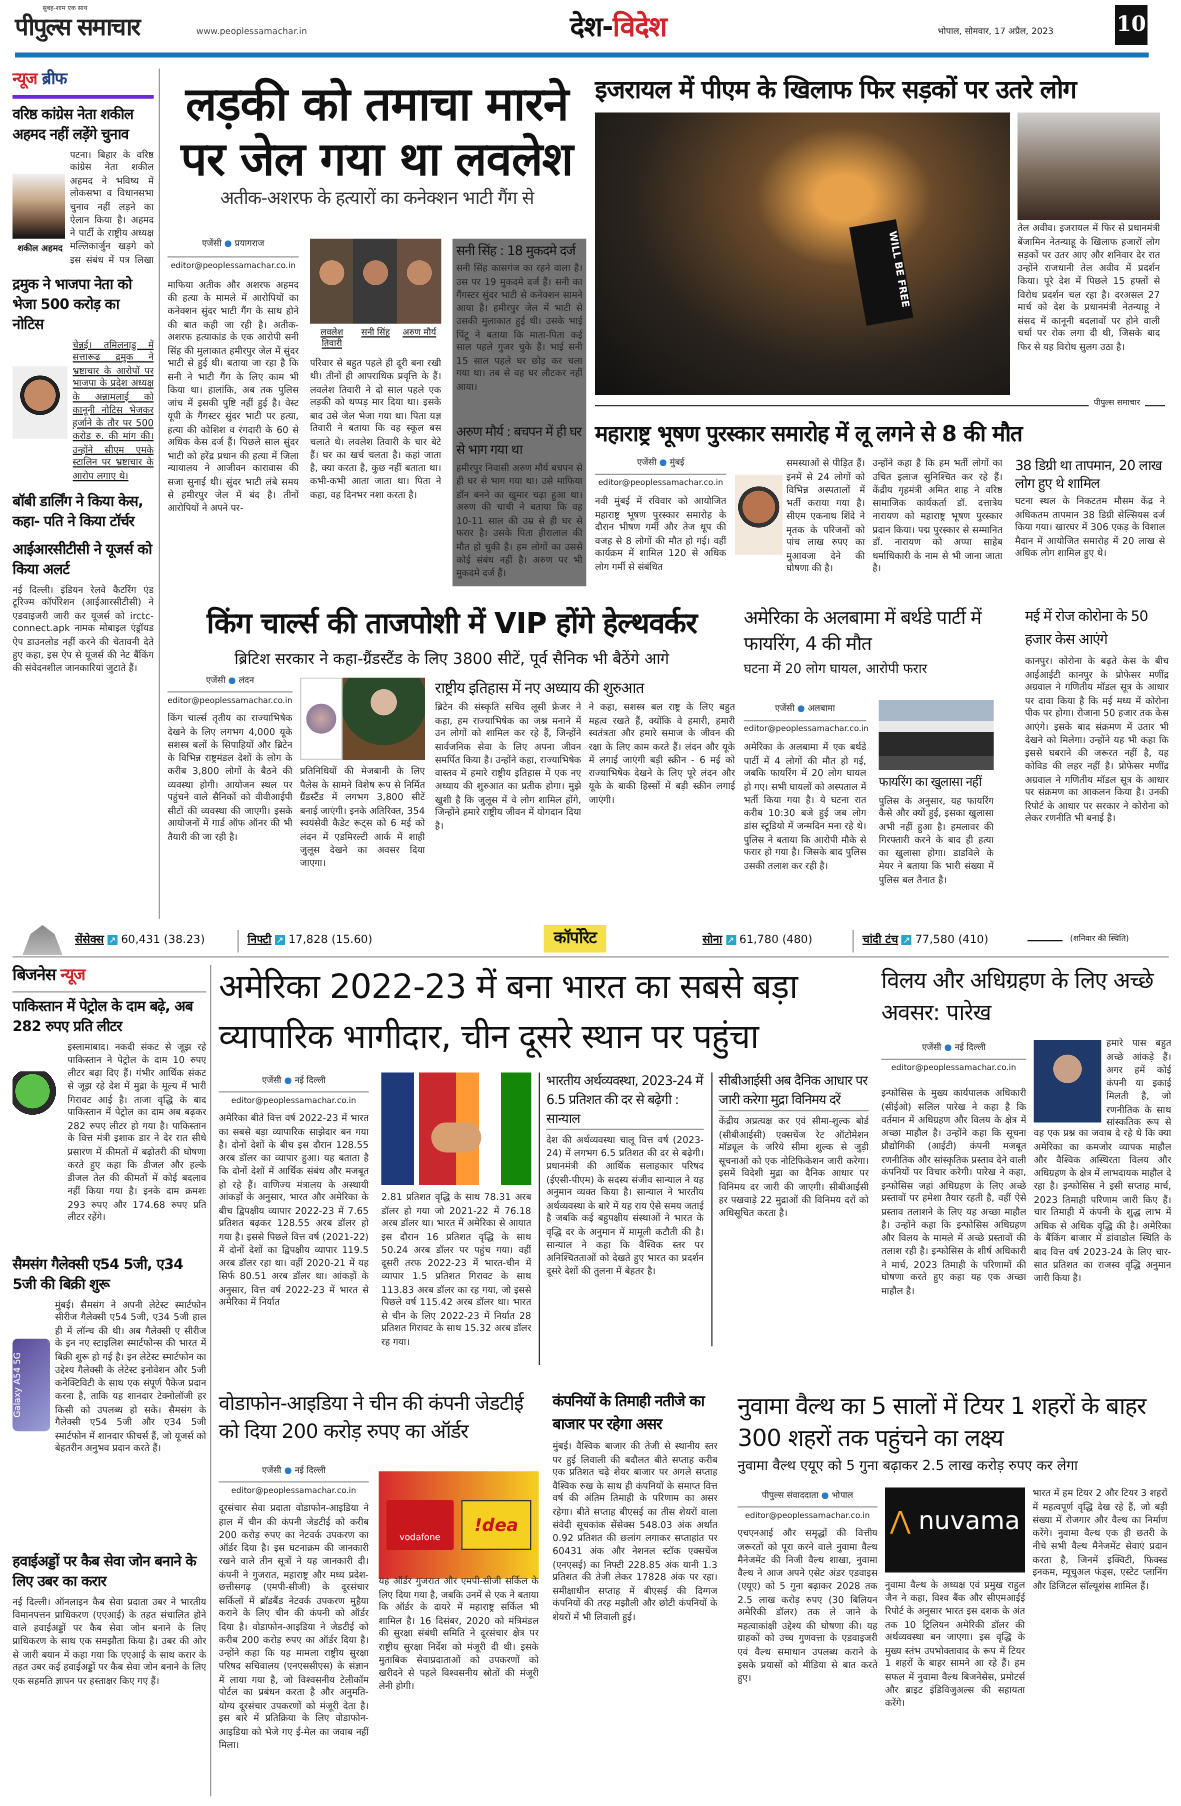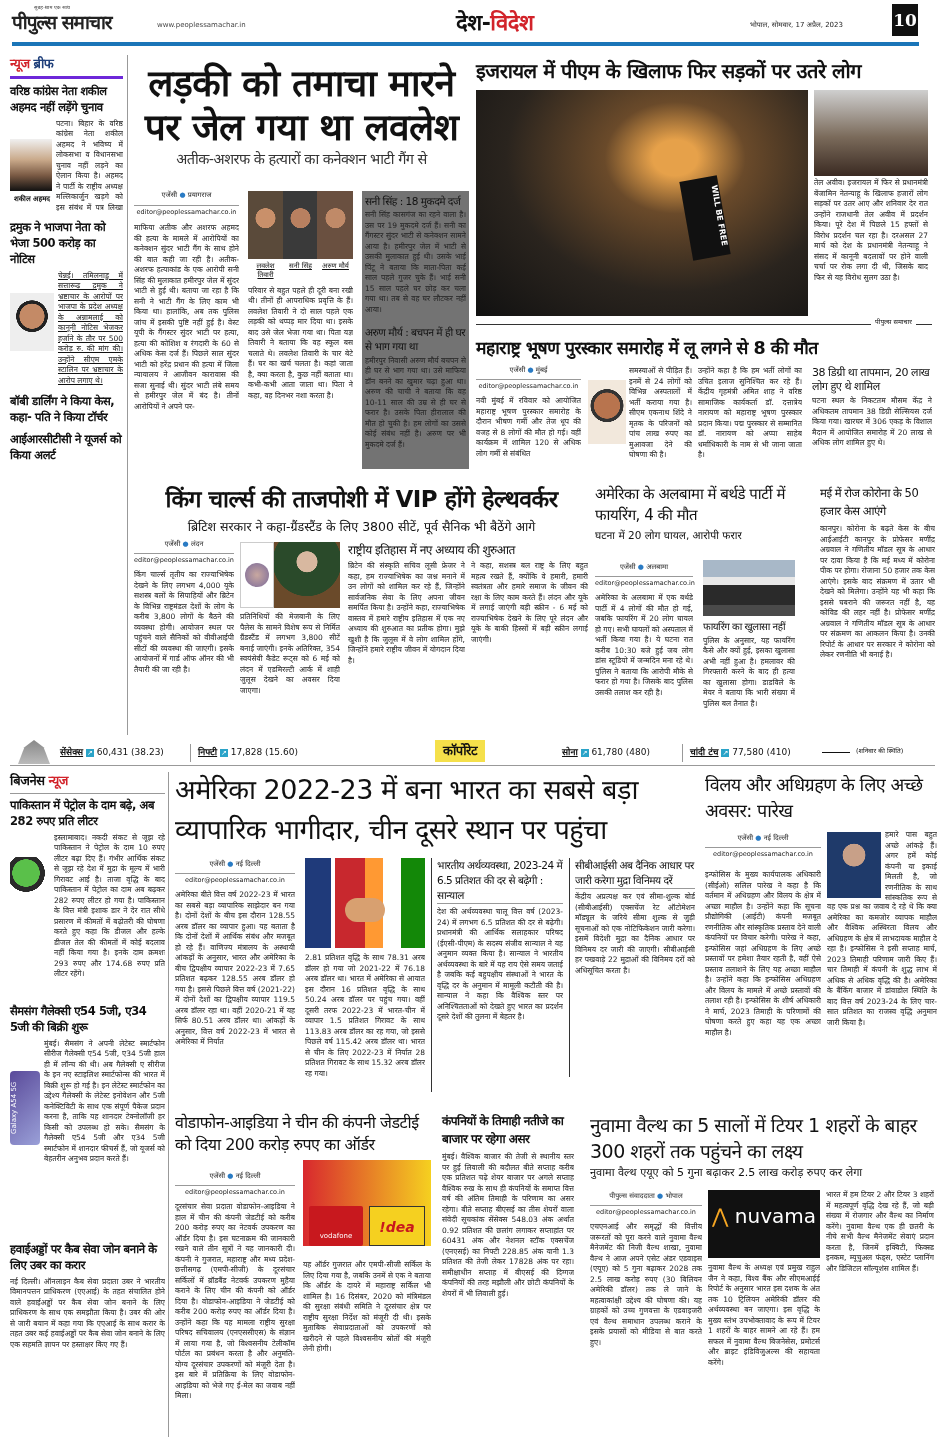--- a/index.html
+++ b/index.html
@@ -51,20 +51,21 @@
     <div style="margin-top:4px;text-decoration:underline;">
       <div class="photo" style="float:left;width:44px;height:58px;margin:22px 4px 2px 0;background:radial-gradient(circle at 50% 40%,#c48a66 0 30%,#222 31% 38%,#eee 39%);"></div>
       <div class="txt" style="height:116px;">चेन्नई। तमिलनाडु में सत्तारूढ़ द्रमुक ने भ्रष्टाचार के आरोपों पर भाजपा के प्रदेश अध्यक्ष के अन्नामलाई को कानूनी नोटिस भेजकर हर्जाने के तौर पर 500 करोड़ रु. की मांग की। उन्होंने सीएम एमके स्टालिन पर भ्रष्टाचार के आरोप लगाए थे।</div>
     </div>
   </div>
   <div style="margin-top:6px;">
     <div class="brief-h">बॉबी डार्लिंग ने किया केस, कहा- पति ने किया टॉर्चर</div>
   </div>
   <div style="margin-top:6px;">
     <div class="brief-h">आईआरसीटीसी ने यूजर्स को किया अलर्ट</div>
+    <div class="txt" style="margin-top:4px;height:118px;">नई दिल्ली। इंडियन रेलवे कैटरिंग एंड टूरिज्म कॉर्पोरेशन (आईआरसीटीसी) ने एडवाइजरी जारी कर यूजर्स को irctc-connect.apk नामक मोबाइल एंड्रॉयड ऐप डाउनलोड नहीं करने की चेतावनी देते हुए कहा, इस ऐप से यूजर्स की नेट बैंकिंग की संवेदनशील जानकारियां जुटाते हैं।</div>
   </div>
 </div>
 <div class="abs vrule" style="left:127px;top:55px;height:680px;"></div>
 
 <div class="abs" style="left:134px;top:58px;width:335px;height:415px;">
   <div class="hd" style="font-size:37px;line-height:44px;margin-top:4px;text-align:center;">
     <div>लड़की को तमाचा मारने</div>
     <div>पर जेल गया था लवलेश</div>
   </div>
   <div class="hd" style="font-size:14.5px;color:#333;font-weight:normal;text-align:center;">अतीक-अशरफ के हत्यारों का कनेक्शन भाटी गैंग से</div>
@@ -82,21 +83,21 @@
     <div style="display:flex;margin-top:3px;">
       <div class="cap" style="flex:1;">लवलेश तिवारी</div>
       <div class="cap" style="flex:1;">सनी सिंह</div>
       <div class="cap" style="flex:1;">अरुण मौर्य</div>
     </div>
     <div class="txt" style="margin-top:5px;height:180px;">परिवार से बहुत पहले ही दूरी बना रखी थी। तीनों ही आपराधिक प्रवृत्ति के हैं। लवलेश तिवारी ने दो साल पहले एक लड़की को थप्पड़ मार दिया था। इसके बाद उसे जेल भेजा गया था। पिता यज्ञ तिवारी ने बताया कि वह स्कूल बस चलाते थे। लवलेश तिवारी के चार बेटे हैं। घर का खर्च चलता है। कहां जाता है, क्या करता है, कुछ नहीं बताता था। कभी-कभी आता जाता था। पिता ने कहा, वह दिनभर नशा करता है।</div>
   </div>
   <div class="abs" style="left:228px;top:133px;width:107px;height:278px;background:#737373;padding:3px;">
     <div class="hd" style="font-size:10.5px;font-weight:normal;">सनी सिंह : 18 मुकदमे दर्ज</div>
     <div class="txt" style="height:110px;margin-top:2px;">सनी सिंह कासगंज का रहने वाला है। उस पर 19 मुकदमे दर्ज हैं। सनी का गैंगस्टर सुंदर भाटी से कनेक्शन सामने आया है। हमीरपुर जेल में भाटी से उसकी मुलाकात हुई थी। उसके भाई पिंटू ने बताया कि माता-पिता कई साल पहले गुजर चुके हैं। भाई सनी 15 साल पहले घर छोड़ कर चला गया था। तब से वह घर लौटकर नहीं आया।</div>
-    <div class="hd" style="font-size:10.5px;font-weight:normal;margin-top:5px;">अरुण मौर्य : बचपन में ही घर से भाग गया था</div>
+    <div class="hd" style="font-size:10.5px;font-weight:normal;margin-top:19px;">अरुण मौर्य : बचपन में ही घर से भाग गया था</div>
     <div class="txt" style="height:110px;margin-top:2px;">हमीरपुर निवासी अरुण मौर्य बचपन से ही घर से भाग गया था। उसे माफिया डॉन बनने का खुमार चढ़ा हुआ था। अरुण की चाची ने बताया कि वह 10-11 साल की उम्र से ही घर से फरार है। उसके पिता हीरालाल की मौत हो चुकी है। हम लोगों का उससे कोई संबंध नहीं है। अरुण पर भी मुकदमे दर्ज हैं।</div>
   </div>
 </div>
 
 <div class="abs" style="left:476px;top:58px;width:460px;height:280px;">
   <div class="hd" style="font-size:20px;line-height:26px;">इजरायल में पीएम के खिलाफ फिर सड़कों पर उतरे लोग</div>
   <div class="photo" style="position:absolute;left:0;top:32px;width:332px;height:226px;background:radial-gradient(ellipse at 60% 30%,#e6a14a 0 8%,#6a4a2a 25%,#2a241e 60%,#111 100%);">
     <div style="position:absolute;left:210px;top:88px;width:38px;height:80px;background:#111;color:#fff;font-size:8px;font-weight:bold;writing-mode:vertical-rl;text-align:center;transform:rotate(-10deg);">WILL BE FREE</div>
   </div>
   <div class="photo" style="position:absolute;left:338px;top:32px;width:114px;height:86px;background:linear-gradient(#cfcfcf,#7a6a5a 55%,#3a2a22);"></div>
@@ -257,21 +258,21 @@
   <div class="txt abs" style="left:122px;top:130px;width:110px;height:196px;">वह एक प्रश्न का जवाब दे रहे थे कि क्या अमेरिका का कमजोर व्यापक माहौल और वैश्विक अस्थिरता विलय और अधिग्रहण के क्षेत्र में लाभदायक माहौल दे रहा है। इन्फोसिस ने इसी सप्ताह मार्च, 2023 तिमाही परिणाम जारी किए हैं। चार तिमाही में कंपनी के शुद्ध लाभ में अधिक से अधिक वृद्धि की है। अमेरिका के बैंकिंग बाजार में डांवाडोल स्थिति के बाद वित्त वर्ष 2023-24 के लिए चार-सात प्रतिशत का राजस्व वृद्धि अनुमान जारी किया है।</div>
 </div>
 
 <div class="abs" style="left:175px;top:1112px;width:260px;height:325px;">
   <div class="hd" style="font-size:16px;line-height:22px;font-weight:normal;">वोडाफोन-आइडिया ने चीन की कंपनी जेडटीई को दिया 200 करोड़ रुपए का ऑर्डर</div>
   <div class="abs" style="left:0;top:60px;width:120px;">
     <div class="byline"><span>एजेंसी</span> <span class="dot">●</span> <span>नई दिल्ली</span></div>
     <div class="email" style="margin-top:4px;">editor@peoplessamachar.co.in</div>
     <div class="txt" style="margin-top:5px;height:218px;">दूरसंचार सेवा प्रदाता वोडाफोन-आइडिया ने हाल में चीन की कंपनी जेडटीई को करीब 200 करोड़ रुपए का नेटवर्क उपकरण का ऑर्डर दिया है। इस घटनाक्रम की जानकारी रखने वाले तीन सूत्रों ने यह जानकारी दी। कंपनी ने गुजरात, महाराष्ट्र और मध्य प्रदेश-छत्तीसगढ़ (एमपी-सीजी) के दूरसंचार सर्किलों में ब्रॉडबैंड नेटवर्क उपकरण मुहैया कराने के लिए चीन की कंपनी को ऑर्डर दिया है। वोडाफोन-आइडिया ने जेडटीई को करीब 200 करोड़ रुपए का ऑर्डर दिया है। उन्होंने कहा कि यह मामला राष्ट्रीय सुरक्षा परिषद सचिवालय (एनएससीएस) के संज्ञान में लाया गया है, जो विश्वसनीय टेलीकॉम पोर्टल का प्रबंधन करता है और अनुमति-योग्य दूरसंचार उपकरणों को मंजूरी देता है। इस बारे में प्रतिक्रिया के लिए वोडाफोन-आइडिया को भेजे गए ई-मेल का जवाब नहीं मिला।</div>
   </div>
-  <div class="photo abs" style="left:128px;top:48px;width:128px;height:86px;background:linear-gradient(90deg,#d8282e,#f5d020);display:flex;align-items:flex-end;gap:6px;padding:0 6px;">
+  <div class="photo abs" style="left:128px;top:65px;width:128px;height:86px;background:linear-gradient(90deg,#d8282e,#f5d020);display:flex;align-items:center;gap:6px;padding:0 6px;">
     <div style="flex:1;height:40px;background:#c8181e;color:#fff;font-size:7px;text-align:center;padding-top:26px;border-radius:2px;">vodafone</div>
     <div style="flex:1;height:40px;background:#f5d020;border:1px solid #333;color:#c8181e;font-size:14px;font-weight:bold;font-style:italic;text-align:center;line-height:40px;">!dea</div>
   </div>
   <div class="txt abs" style="left:128px;top:148px;width:128px;height:170px;">यह ऑर्डर गुजरात और एमपी-सीजी सर्किल के लिए दिया गया है, जबकि उनमें से एक ने बताया कि ऑर्डर के दायरे में महाराष्ट्र सर्किल भी शामिल है। 16 दिसंबर, 2020 को मंत्रिमंडल की सुरक्षा संबंधी समिति ने दूरसंचार क्षेत्र पर राष्ट्रीय सुरक्षा निर्देश को मंजूरी दी थी। इसके मुताबिक सेवाप्रदाताओं को उपकरणों को खरीदने से पहले विश्वसनीय स्रोतों की मंजूरी लेनी होगी।</div>
 </div>
 
 <div class="abs" style="left:442px;top:1112px;width:132px;height:325px;">
   <div class="hd" style="font-size:12px;line-height:18px;">कंपनियों के तिमाही नतीजे का बाजार पर रहेगा असर</div>
   <div class="txt" style="margin-top:4px;height:250px;">मुंबई। वैश्विक बाजार की तेजी से स्थानीय स्तर पर हुई लिवाली की बदौलत बीते सप्ताह करीब एक प्रतिशत चढ़े शेयर बाजार पर अगले सप्ताह वैश्विक रुख के साथ ही कंपनियों के समाप्त वित्त वर्ष की अंतिम तिमाही के परिणाम का असर रहेगा। बीते सप्ताह बीएसई का तीस शेयरों वाला संवेदी सूचकांक सेंसेक्स 548.03 अंक अर्थात 0.92 प्रतिशत की छलांग लगाकर सप्ताहांत पर 60431 अंक और नेशनल स्टॉक एक्सचेंज (एनएसई) का निफ्टी 228.85 अंक यानी 1.3 प्रतिशत की तेजी लेकर 17828 अंक पर रहा। समीक्षाधीन सप्ताह में बीएसई की दिग्गज कंपनियों की तरह मझौली और छोटी कंपनियों के शेयरों में भी लिवाली हुई।</div>
 </div>

